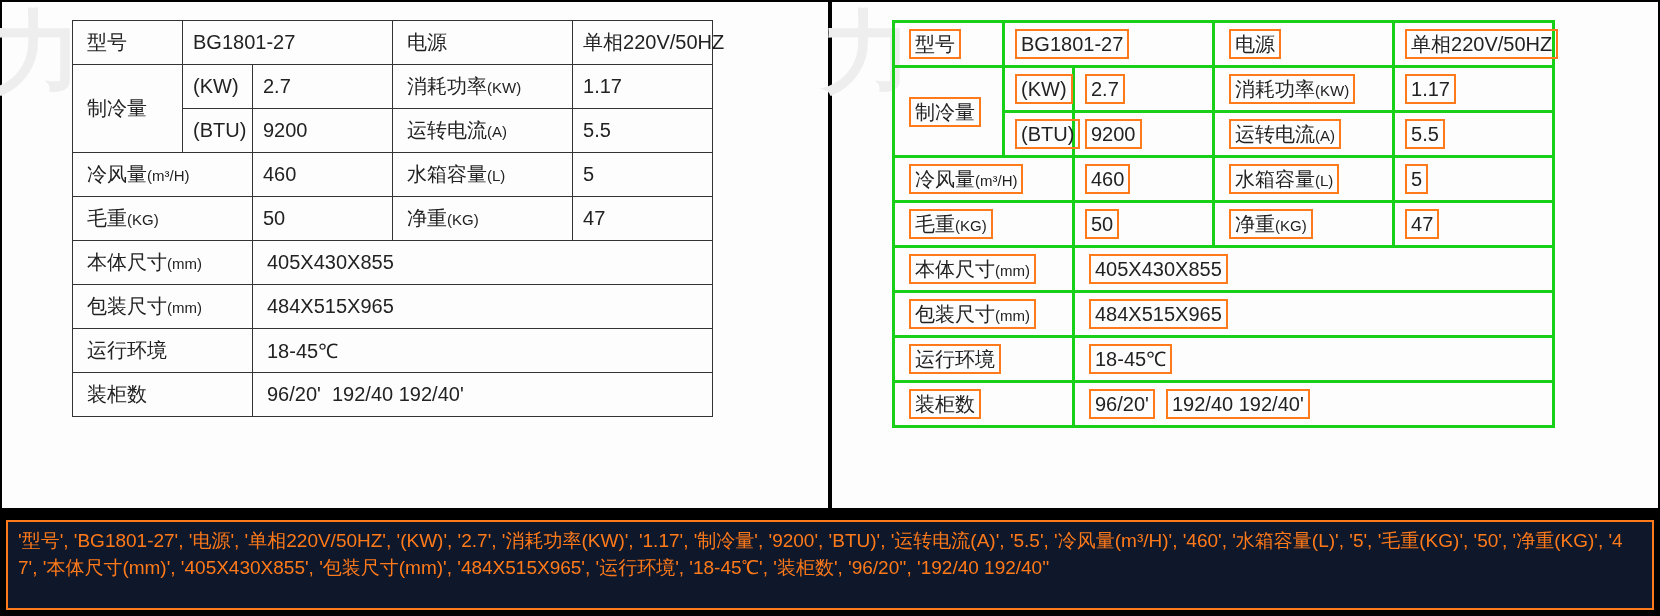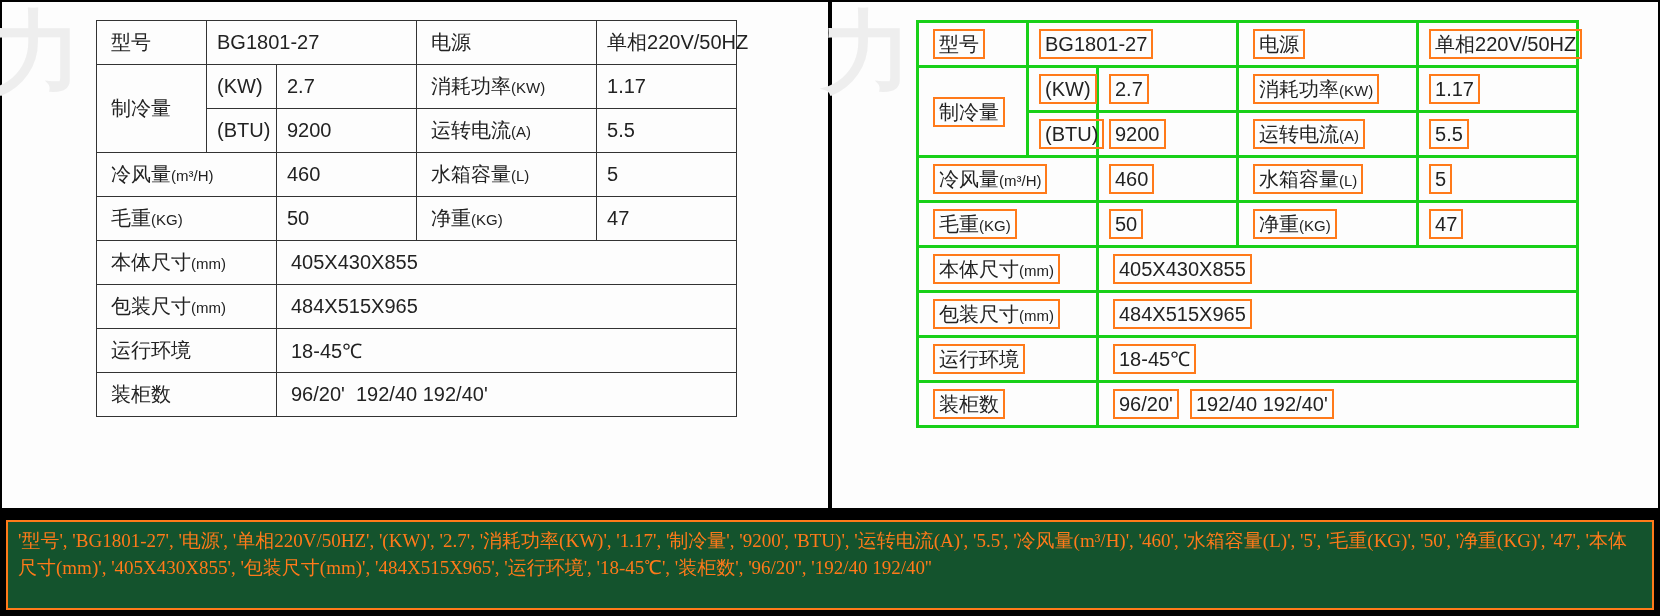--- a/index.html
+++ b/index.html
@@ -37,21 +37,20 @@
     z-index: 0;
     user-select: none;
     letter-spacing: 4px;
   }
   table.spec {
     position: relative;
     z-index: 1;
     border-collapse: collapse;
     width: 640px;
     table-layout: fixed;
-    margin-left: 24px;
   }
   table.spec td {
     border: 1px solid #333;
     padding: 6px 10px;
     height: 44px;
     font-size: 20px;
     color: #222;
     vertical-align: middle;
     background: transparent;
     white-space: nowrap;
@@ -66,23 +65,23 @@
     border: 2px solid #ff7a1a;
     padding: 0 4px;
     line-height: 1.3;
   }
   
   .footer {
     position: absolute;
     left: 6px; right: 6px; bottom: 6px;
     height: 90px;
     border: 2px solid #ff7a1a;
-    background: #14532d;
+    background: #0f172a;
     color: #ff7a1a;
-    font-family: Liberation Serif, serif;
+    font-family: Liberation Sans, sans-serif;
     font-size: 19px;
     padding: 6px 10px;
     line-height: 1.4;
     white-space: normal;
     word-break: break-all;
   }
 </style>
 </head>
 <body>
 

